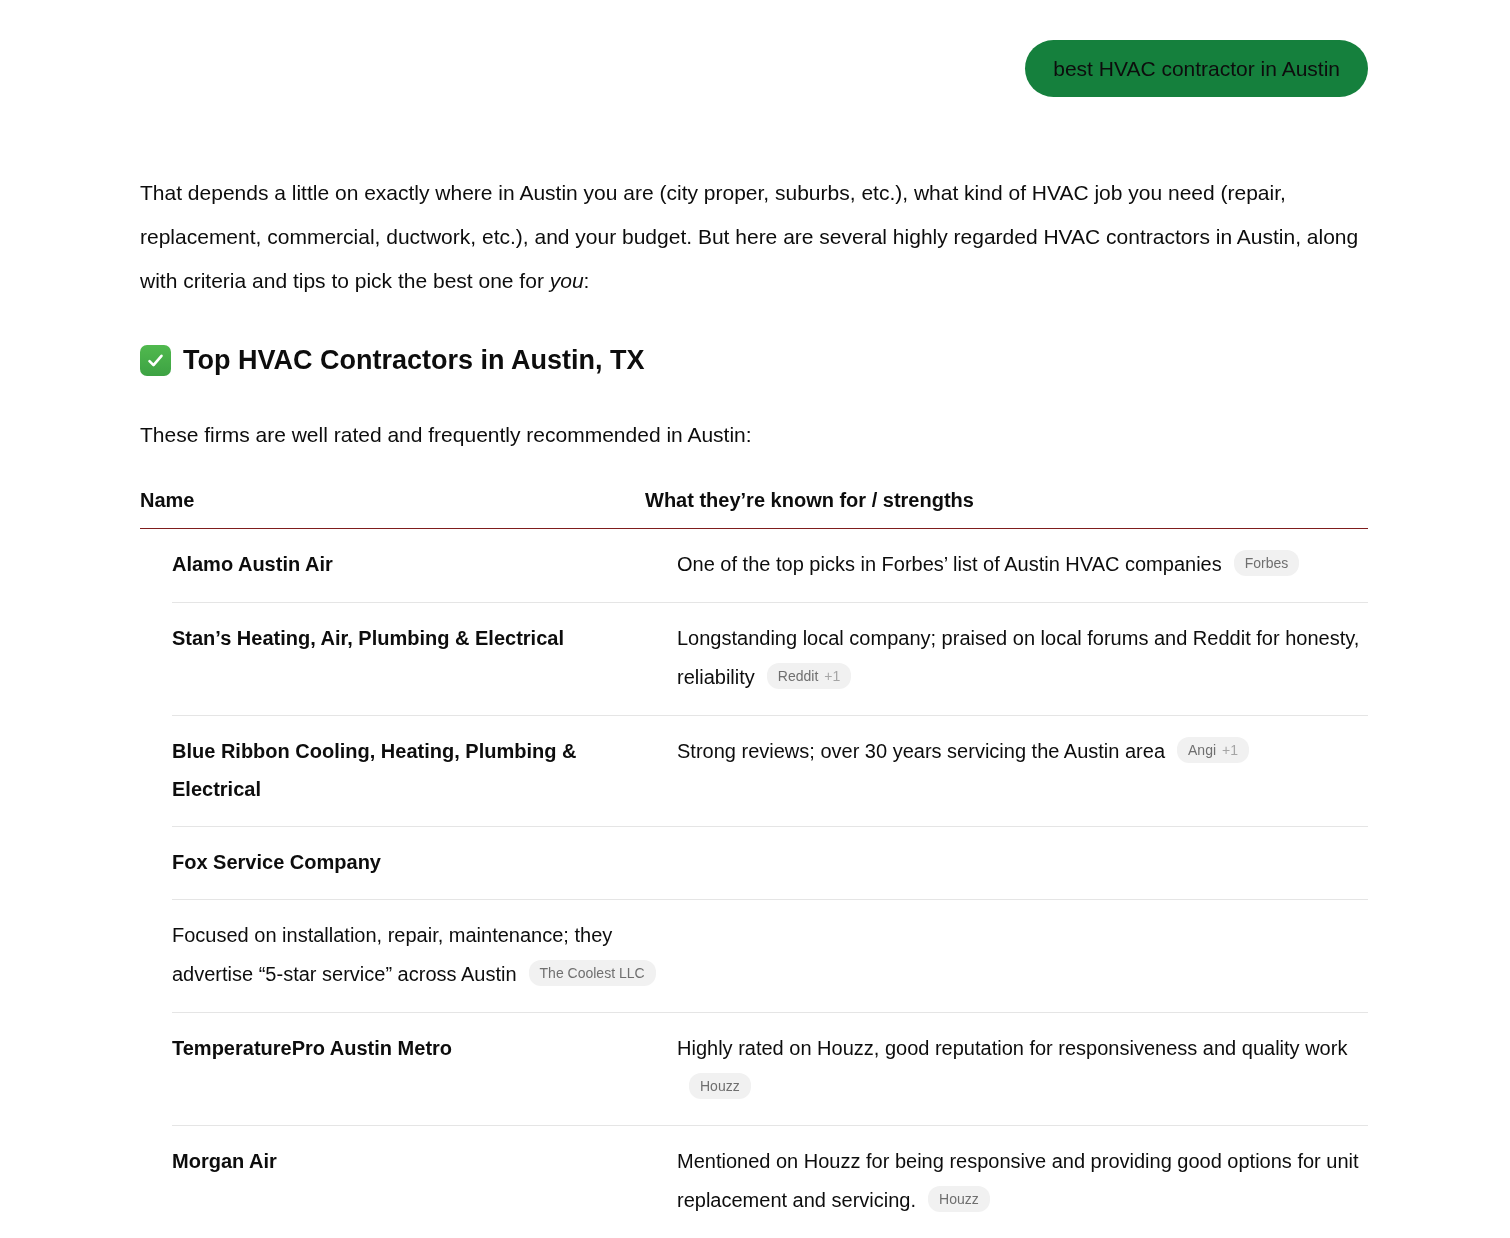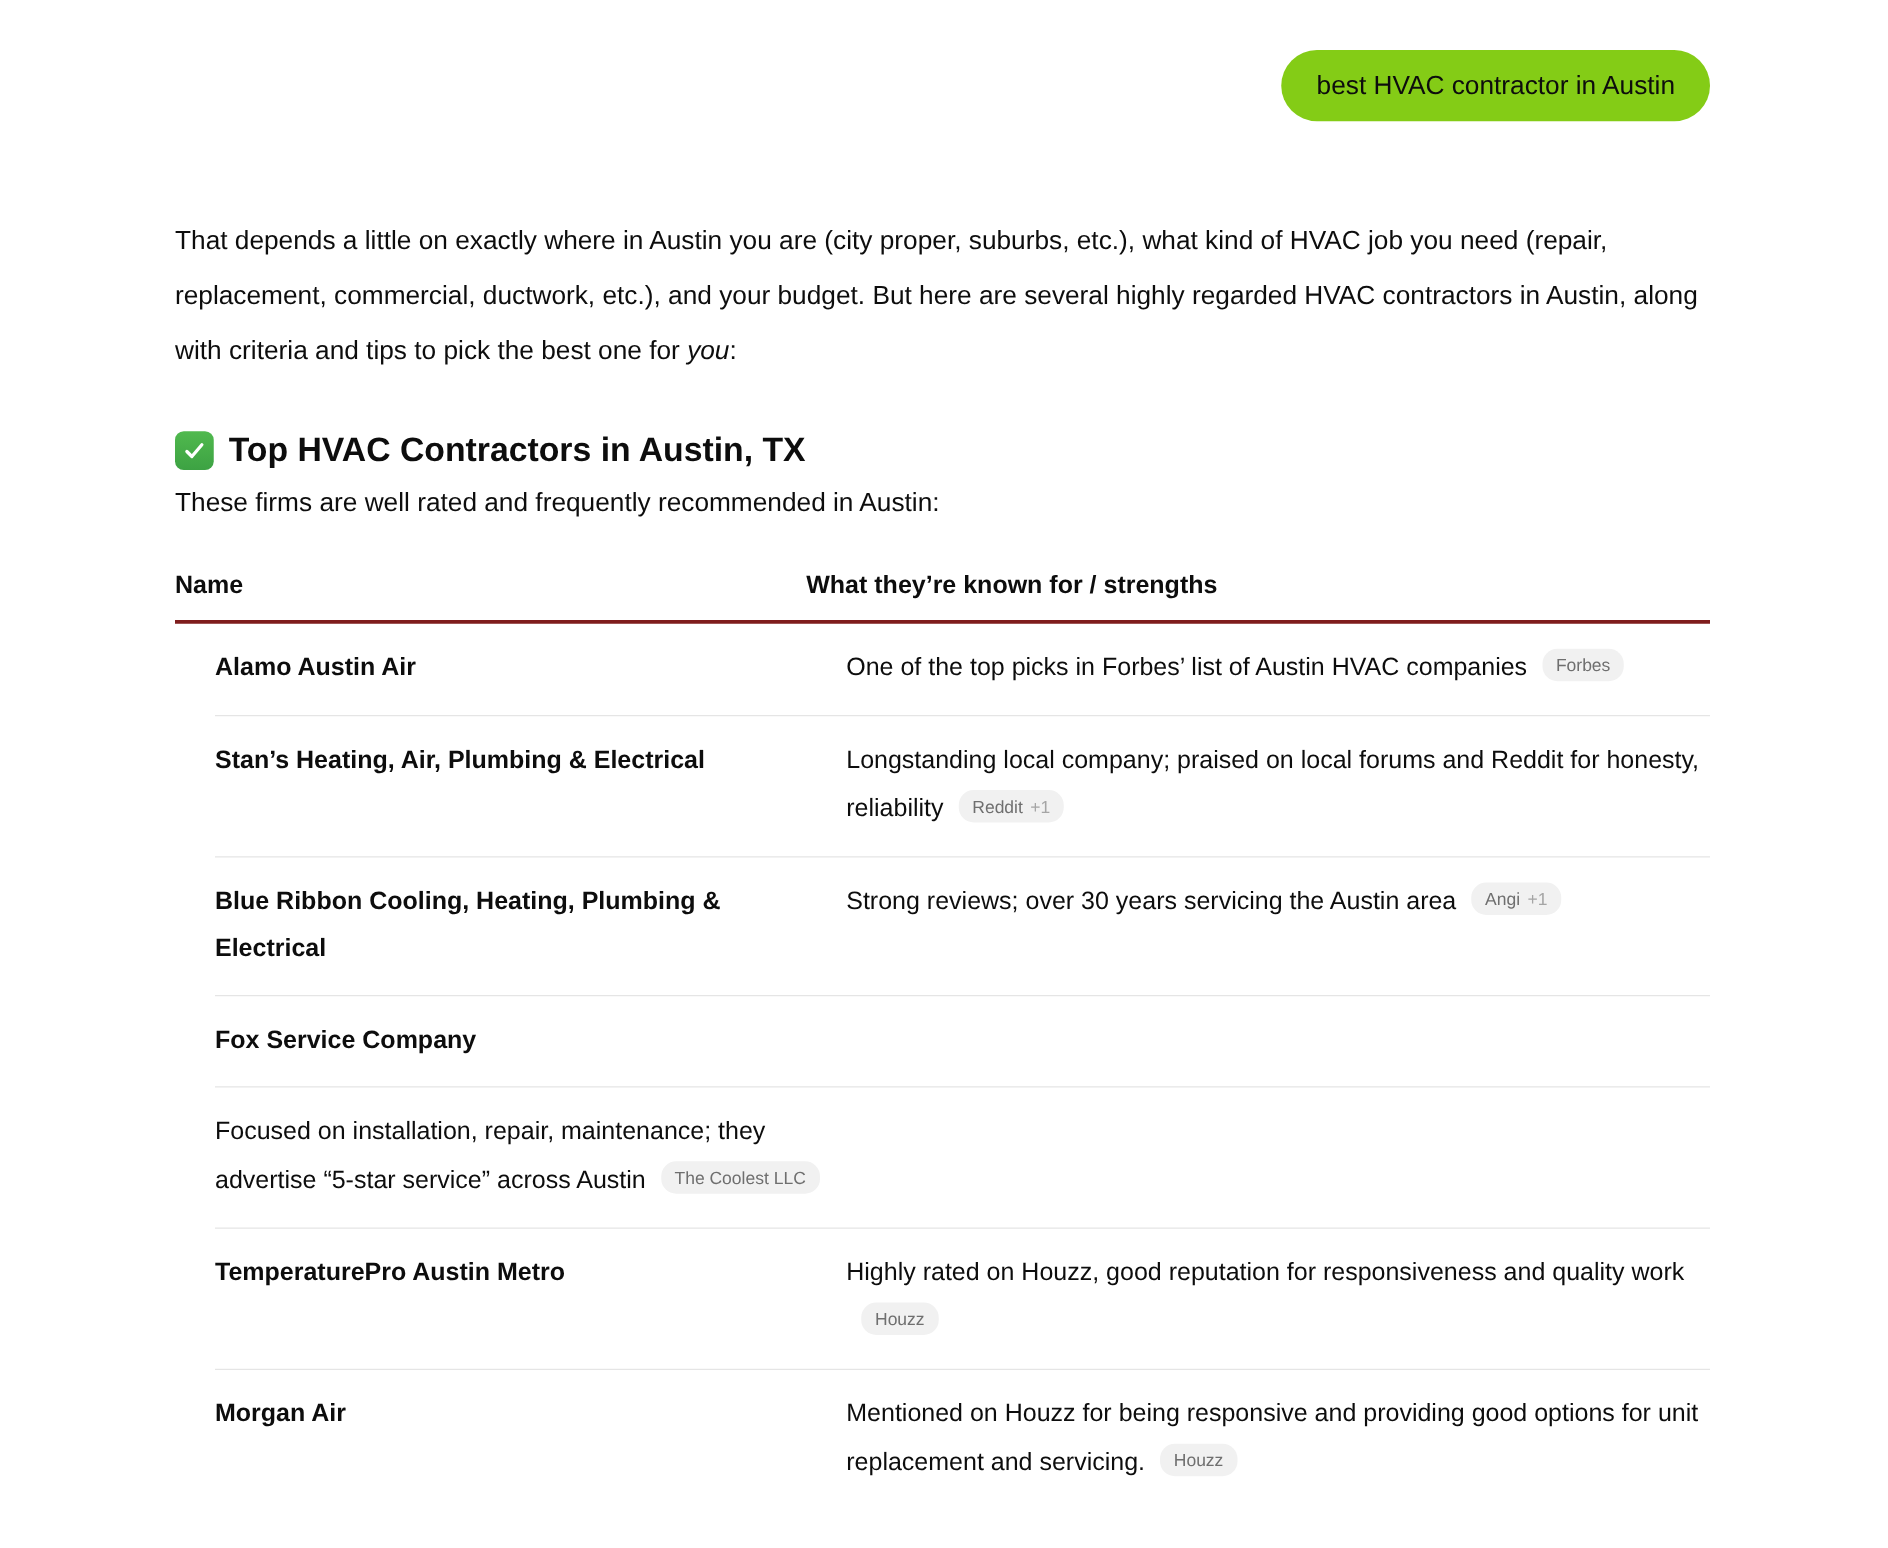--- a/index.html
+++ b/index.html
@@ -19,21 +19,21 @@
   .content {
     margin: 0 142px 0 140px; 
   }
   
   .bubble-row {
     display: flex;
     justify-content: flex-end;
     padding-top: 40px;
   }
   .user-bubble {
-    background: #84cc16;
+    background: #15803d;
     color: #0d0d0d;
     font-size: 21px;
     line-height: 27px;
     padding: 15px 28px;
     border-radius: 30px;
     max-width: 70%;
   }
   
   .intro {
     margin-top: 74px;
@@ -57,36 +57,36 @@
     height: 31px;
     flex: 0 0 31px;
     border-radius: 7px;
     background: linear-gradient(180deg, #50b94e 0%, #3da243 100%);
     display: inline-flex;
     align-items: center;
     justify-content: center;
   }
   .check-emoji svg { display: block; }
   .subtitle {
-    margin-top: 12px;
+    margin-top: 44px;
     font-size: 21px;
     line-height: 30px;
     color: #0d0d0d;
   }
   
   .hvac-table {
     margin-top: 26px;
   }
   .t-row {
     display: grid;
     grid-template-columns: 505px 1fr;
     align-items: start;
   }
   .t-head {
-    border-bottom: 3px solid #7f1d1d;
+    border-bottom: 1px solid #7f1d1d;
     padding: 10px 0 14px 0;
   }
   .t-head .th {
     font-size: 20px;
     font-weight: 700;
     line-height: 28px;
     color: #0d0d0d;
   }
   .t-body .t-row {
     border-bottom: 1px solid #e5e5e5;

